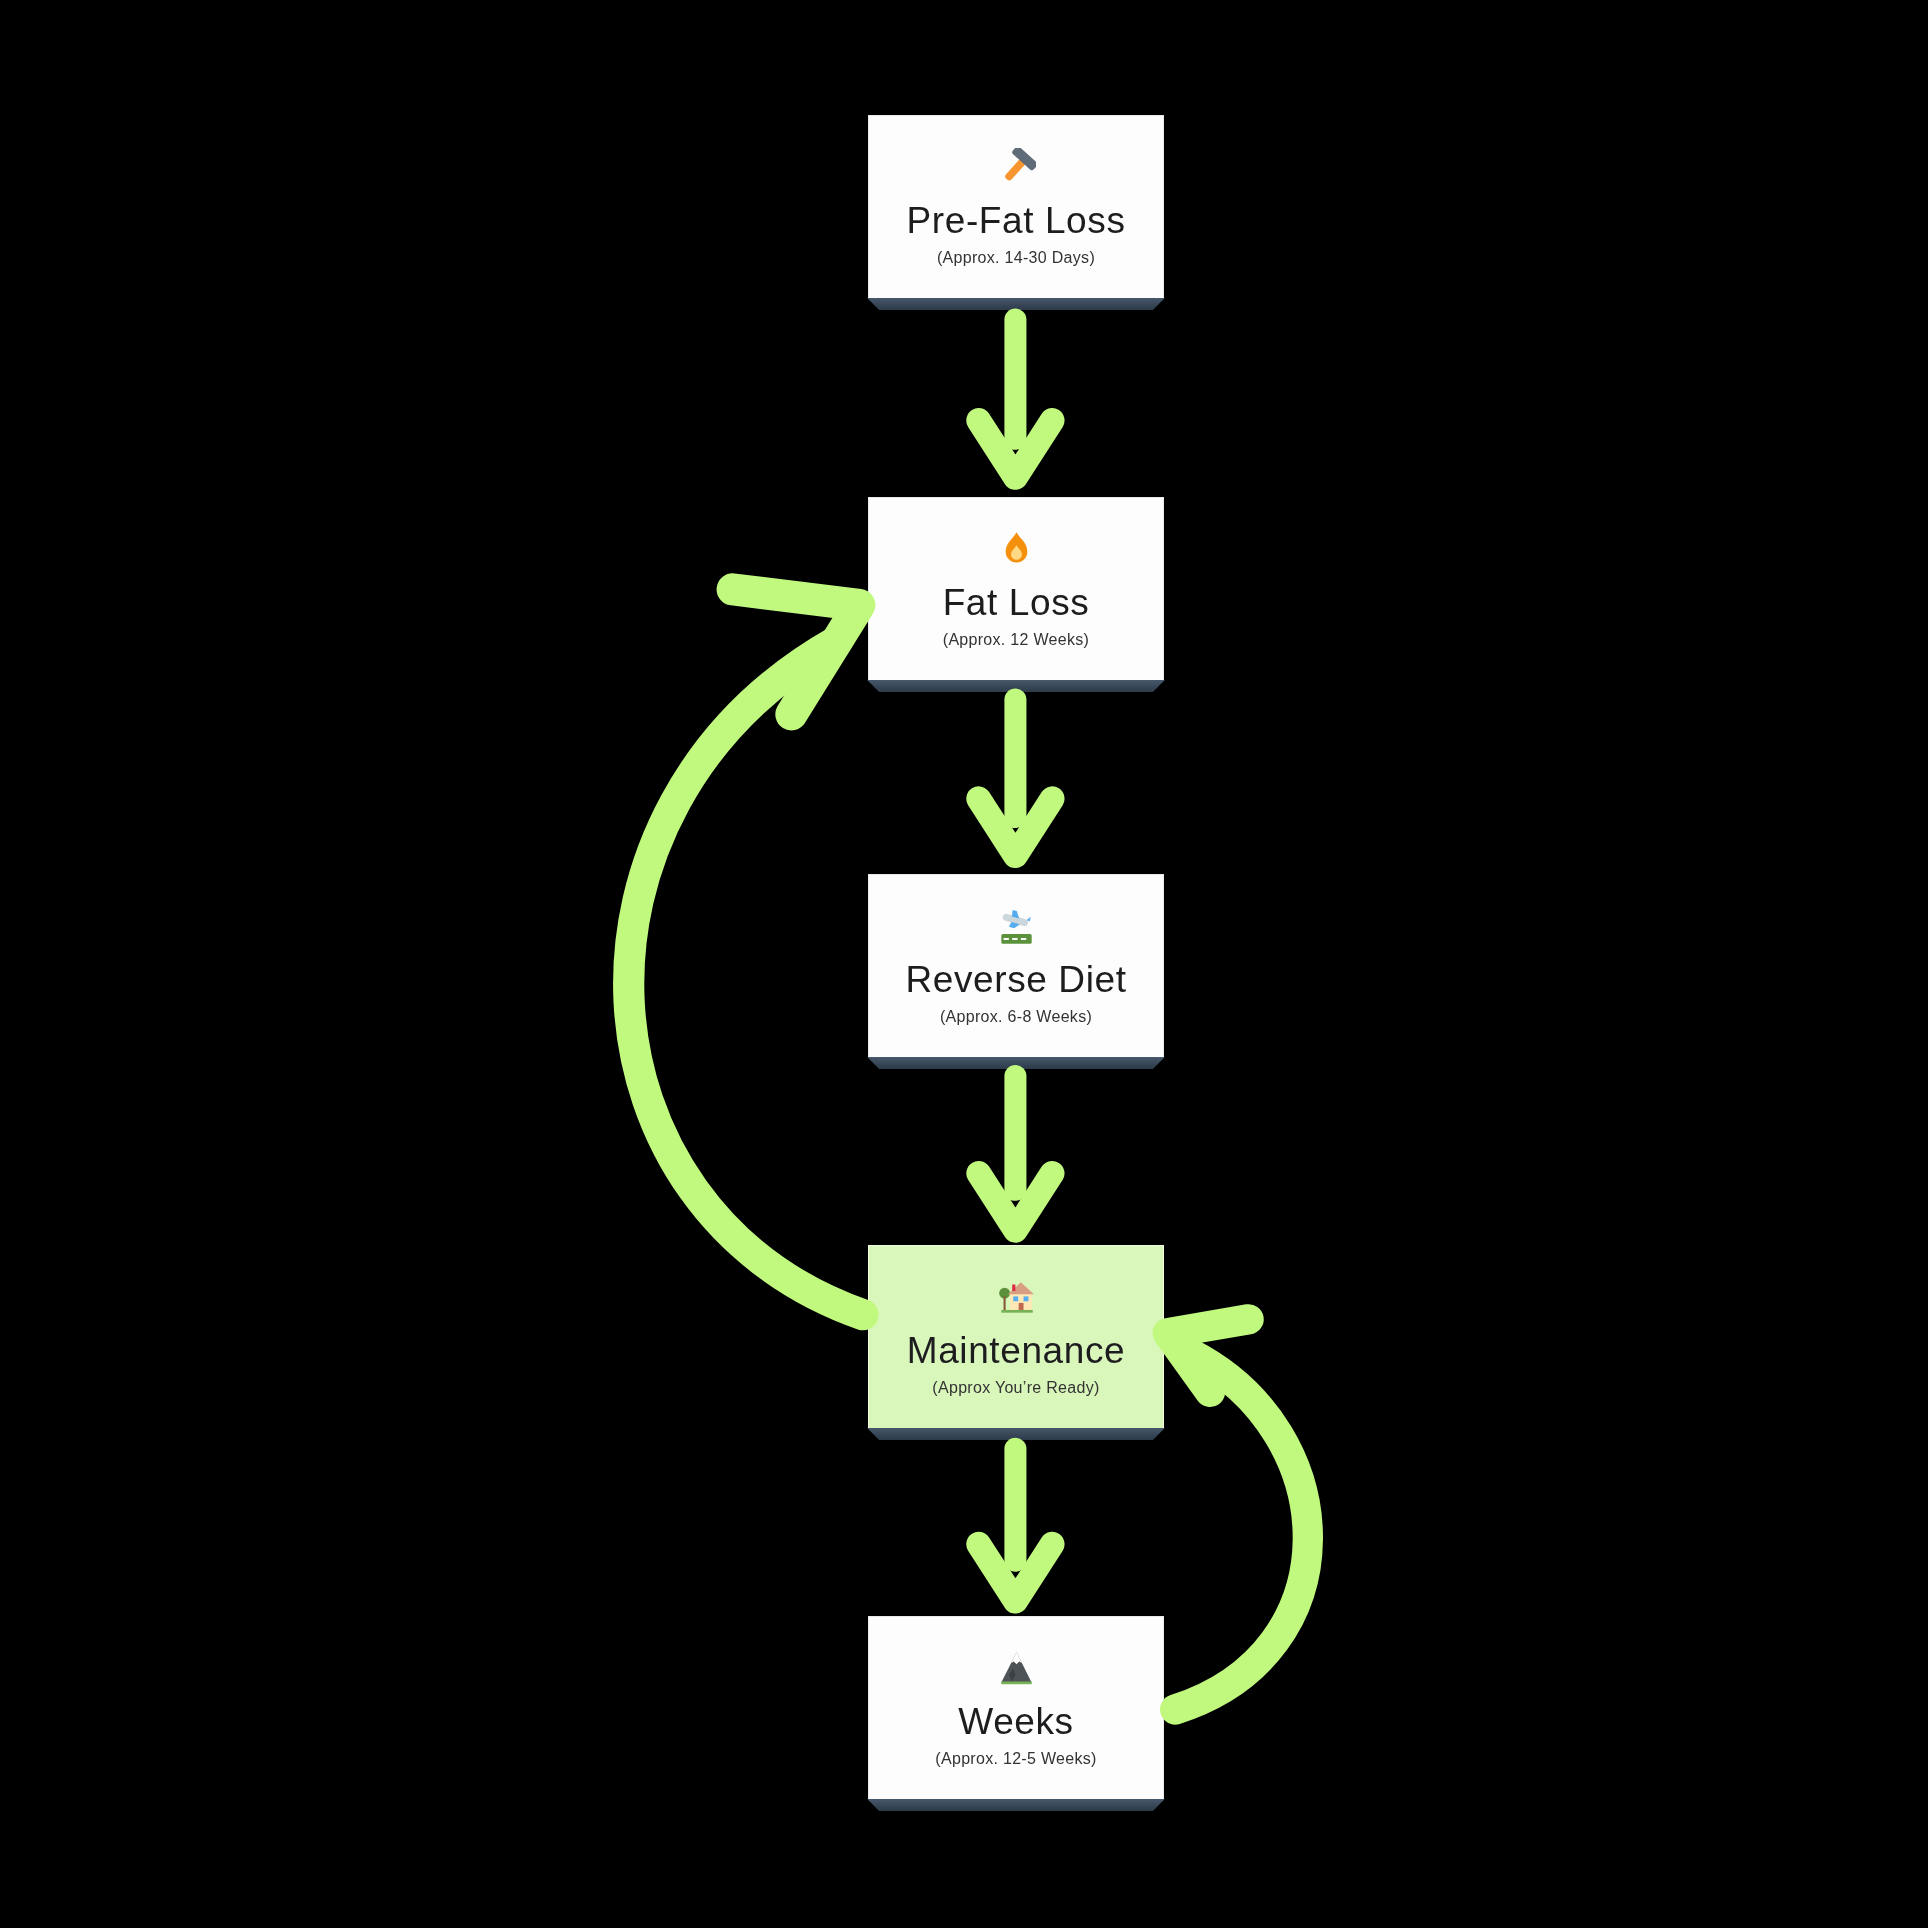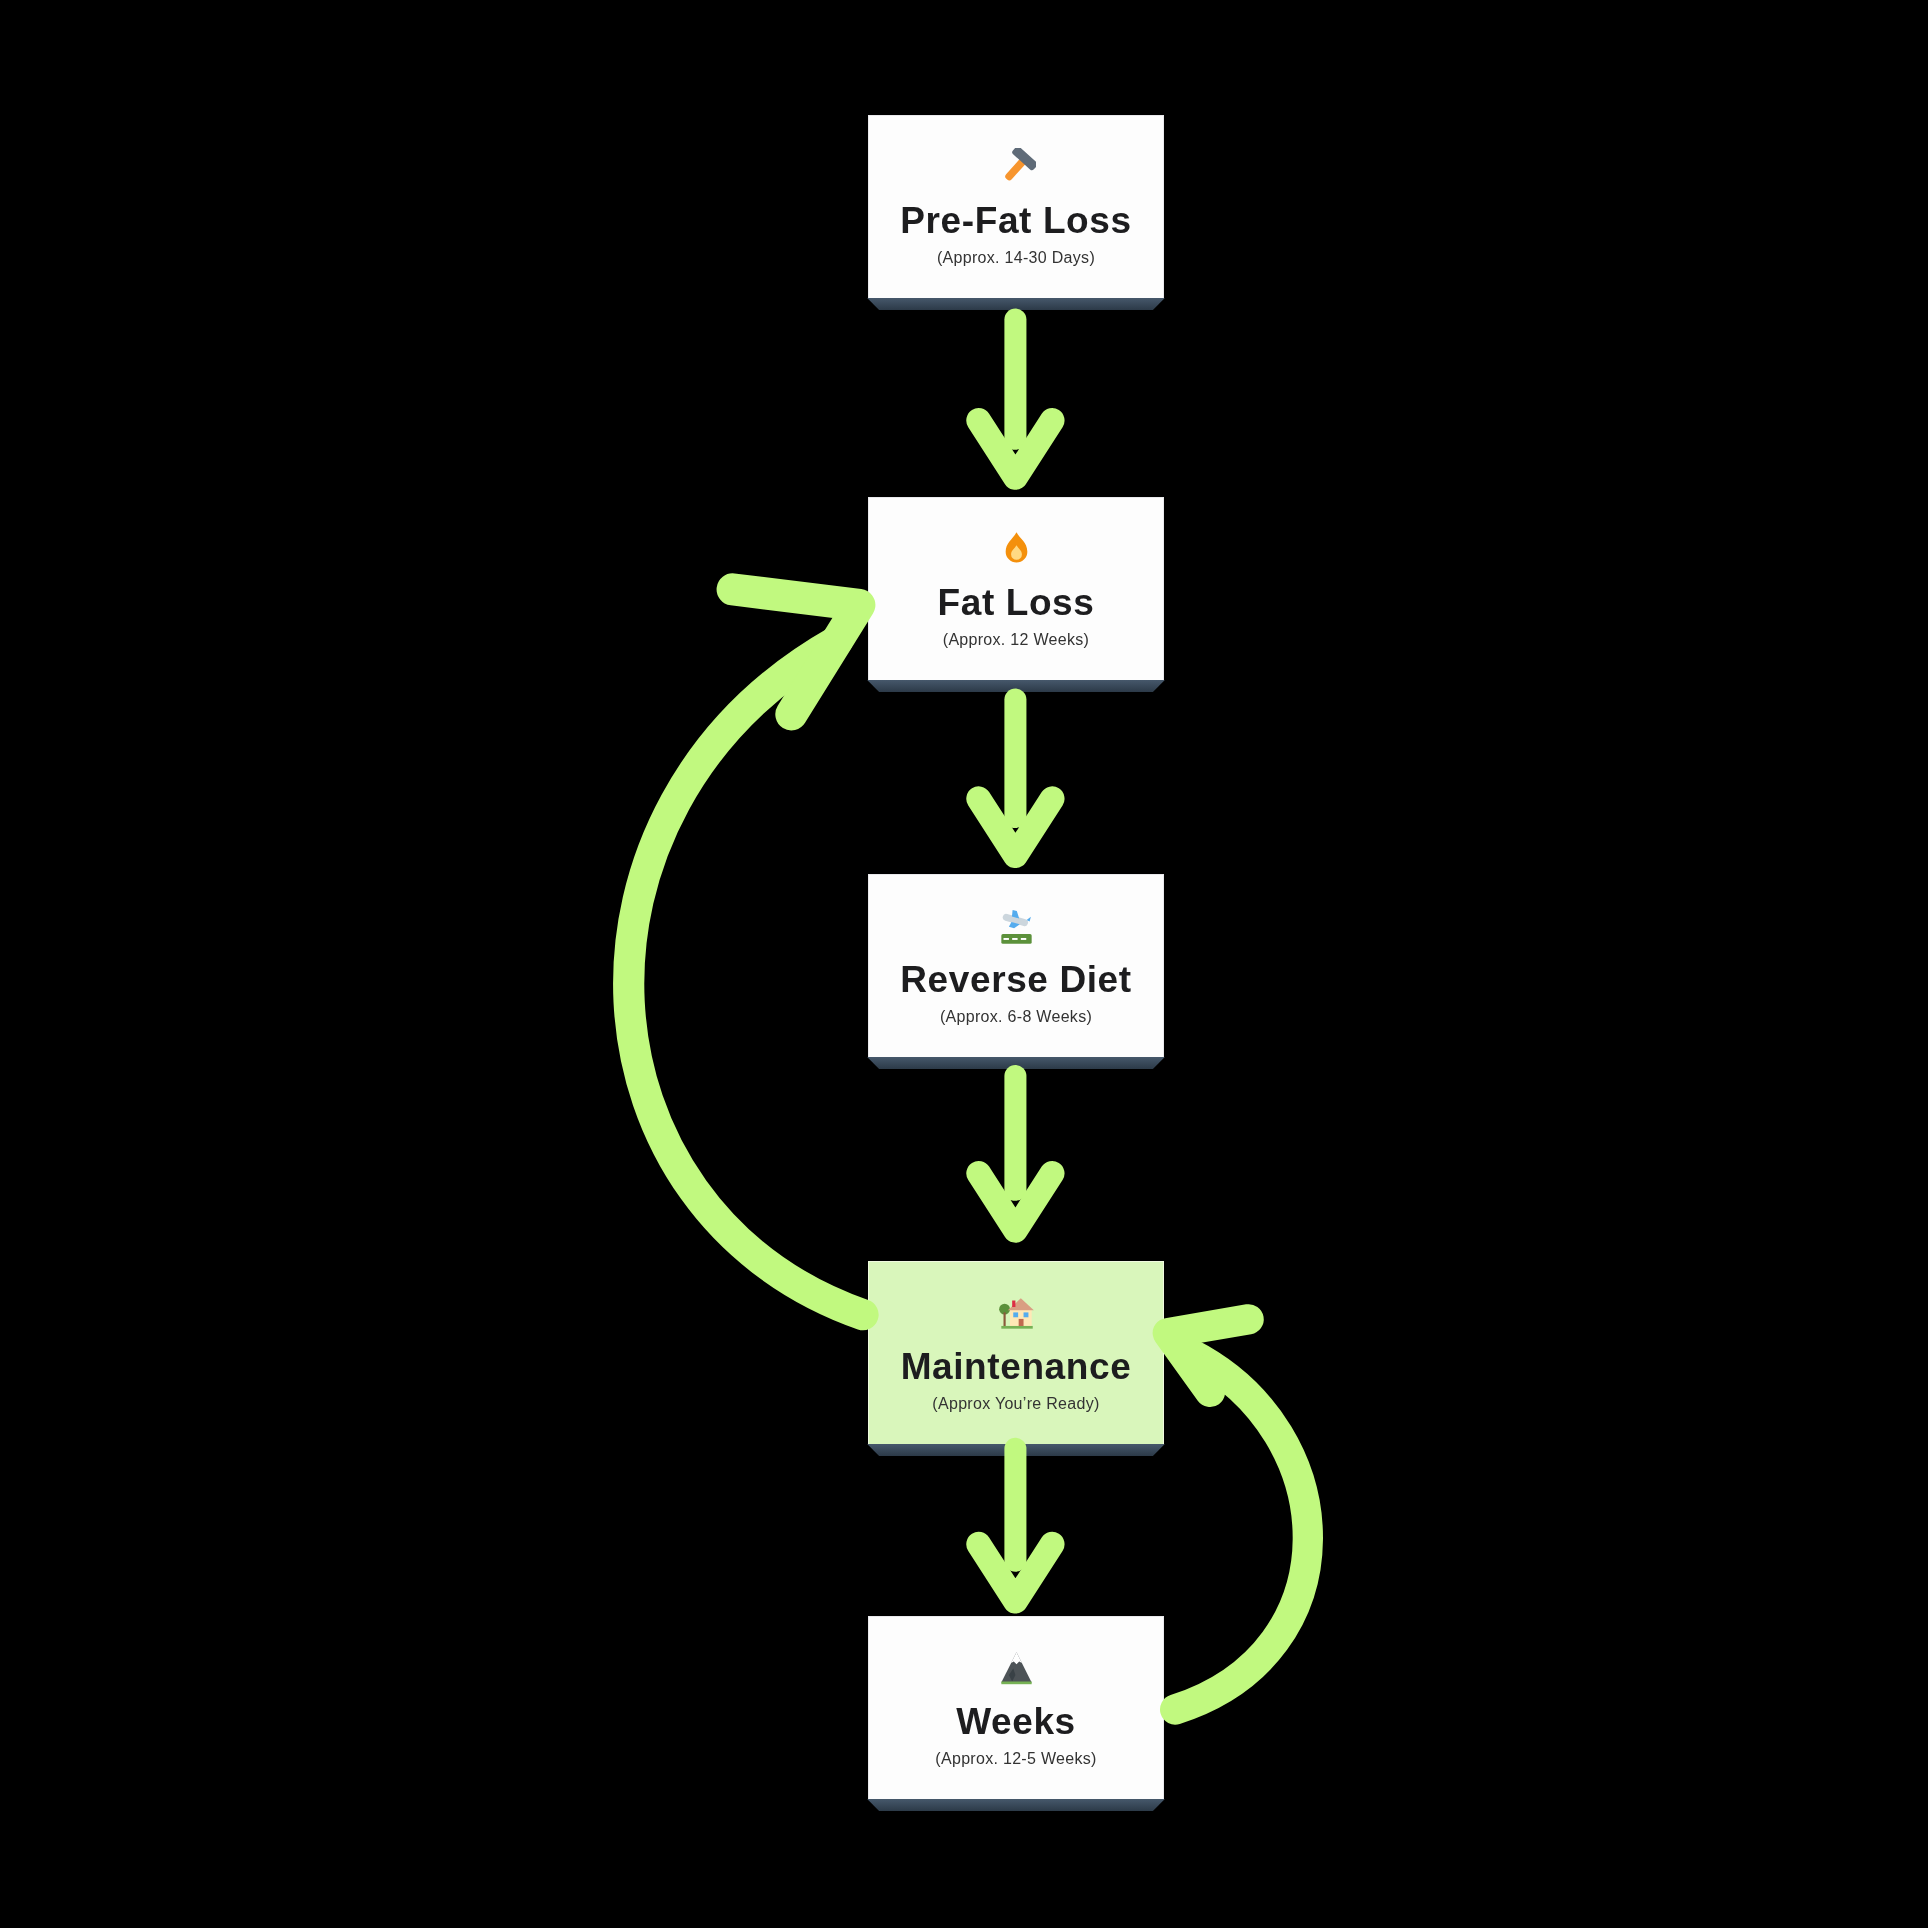--- a/index.html
+++ b/index.html
@@ -17,25 +17,24 @@
     gap:5.5px;z-index:1;
   }
   .node::after{
     content:"";position:absolute;left:-1.8px;right:-1.8px;top:100%;height:12px;
     background:linear-gradient(#46586b,var(--shadow,#2c3a48));
     clip-path:polygon(0 0,100% 0,96% 100%,4% 100%);
   }
   .node.highlight{
     background:var(--maint-bg,#d9f6bb);
     border-color:var(--maint-border,#f0fadf);
-    margin-top:16px;
   }
   .node .icon{height:42px;display:flex;align-items:center;justify-content:center;margin-bottom:5.5px;}
   .node .title{
-    font-size:37px;font-weight:700;letter-spacing:0.6px;
+    font-size:37px;font-weight:400;letter-spacing:0.6px;
     color:var(--title,#1d1d1f);line-height:1.15;
   }
   .node .subtitle{
     font-size:16px;font-weight:400;letter-spacing:0.3px;
     color:var(--subtitle,#333);line-height:1.2;
   }
   svg.arrows{position:absolute;inset:0;z-index:2;pointer-events:none;}
   svg.arrows *{stroke:var(--arrow,#c1f97f);fill:none;stroke-linecap:round;stroke-linejoin:round;}
 </style>
 </head>

